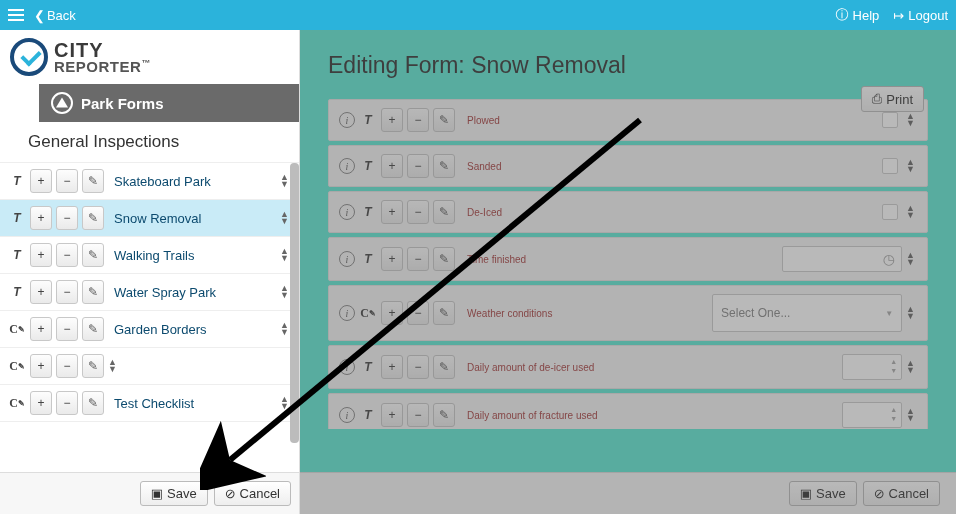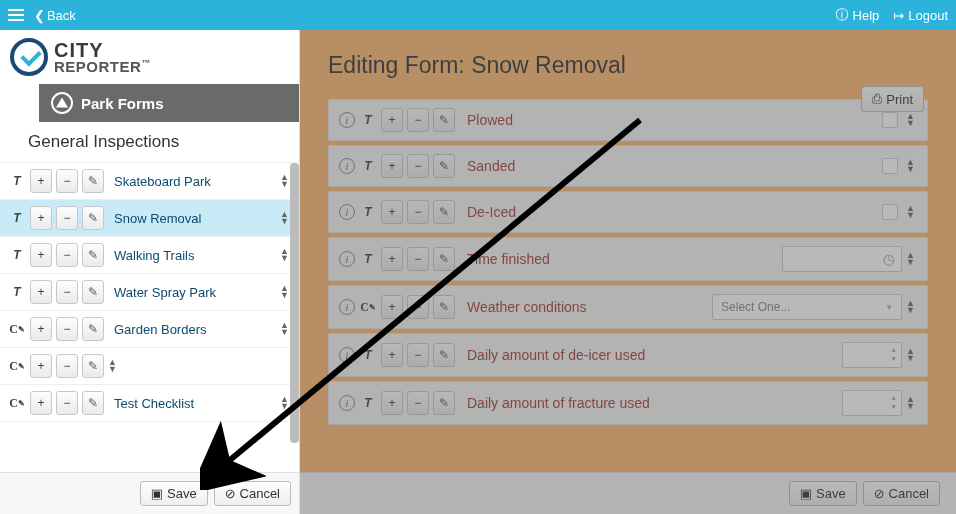--- a/index.html
+++ b/index.html
@@ -44,30 +44,30 @@
   .tool-btn.c { font-weight: bold; border: none; background: none; width: 18px; font-family: serif; }
   .form-name { flex: 1; padding-left: 6px; font-size: 13px; color: #0c4a6e; }
   .reorder { display: flex; flex-direction: column; font-size: 9px; line-height: 7px; color: #666; cursor: pointer; padding-right: 2px; }
   .pencil-icon { font-size: 12px; color: #555; }
   
   
   .sidebar-footer { border-top: 1px solid #ddd; padding: 8px; display: flex; justify-content: flex-end; gap: 6px; background: #f7f7f7; }
   .footer-btn { border: 1px solid #bbb; background: linear-gradient(#fff,#eee); border-radius: 3px; padding: 4px 10px; font-size: 13px; display: flex; align-items: center; gap: 4px; cursor: pointer; }
   
   
-  .main-inner { padding: 22px 28px; height: 100%; overflow: hidden; position: relative; background: #fdba74; }
+  .main-inner { padding: 22px 28px; height: 100%; overflow: hidden; position: relative; background: #5eead4; }
   .main-title { font-size: 23px; font-weight: normal; color: #333; margin-bottom: 20px; }
   .print-btn-wrap { position: absolute; right: 32px; top: 56px; }
   
   .question-list { display: flex; flex-direction: column; gap: 4px; max-height: calc(100% - 110px); overflow: hidden; }
   .question-row { background: #f5f5f5; border: 1px solid #e3e3e3; padding: 8px 10px; display: flex; align-items: center; gap: 4px; border-radius: 2px; }
-  .question-label { flex: 1; color: #a84040; font-size: 14px; padding-left: 8px; }
+  .question-label { flex: 1; color: #a84040; font-size: 10px; padding-left: 8px; }
   .info-icon { width: 16px; height: 16px; border: 1.5px solid #888; border-radius: 50%; display: flex; align-items: center; justify-content: center; font-size: 10px; font-style: italic; font-family: serif; color: #666; }
   .checkbox-placeholder { width: 16px; height: 16px; border: 1px solid #ccc; background: #fff; border-radius: 2px; margin-right: 4px; }
-  .select-placeholder { width: 190px; height: 26px; border: 1px solid #ccc; background: #fff; border-radius: 2px; display: flex; align-items: center; padding: 0 8px; color: #888; font-size: 12px; position: relative; }
+  .select-placeholder { width: 190px; height: 38px; border: 1px solid #ccc; background: #fff; border-radius: 2px; display: flex; align-items: center; padding: 0 8px; color: #888; font-size: 12px; position: relative; }
   .select-placeholder::after { content: "▼"; position: absolute; right: 8px; font-size: 8px; color: #aaa; }
   .time-placeholder { width: 120px; height: 26px; border: 1px solid #ccc; background: #fff; border-radius: 2px; position: relative; }
   .time-placeholder::after { content: "◷"; position: absolute; right: 6px; top: 4px; color: #aaa; font-size: 14px; }
   .stepper-placeholder { width: 60px; height: 26px; border: 1px solid #ccc; background: #fff; border-radius: 2px; position: relative; }
   .stepper-placeholder::after { content: "▲\A▼"; white-space: pre; position: absolute; right: 4px; top: 2px; font-size: 7px; line-height: 9px; color: #aaa; }
   
   .main-footer { position: absolute; bottom: 0; left: 0; right: 0; padding: 8px 16px; display: flex; justify-content: flex-end; gap: 6px; background: #f7f7f7; border-top: 1px solid #ddd; }
   
   
   .dim-overlay { position: absolute; inset: 0; background: rgba(80,80,80,0.40); pointer-events: none; }

